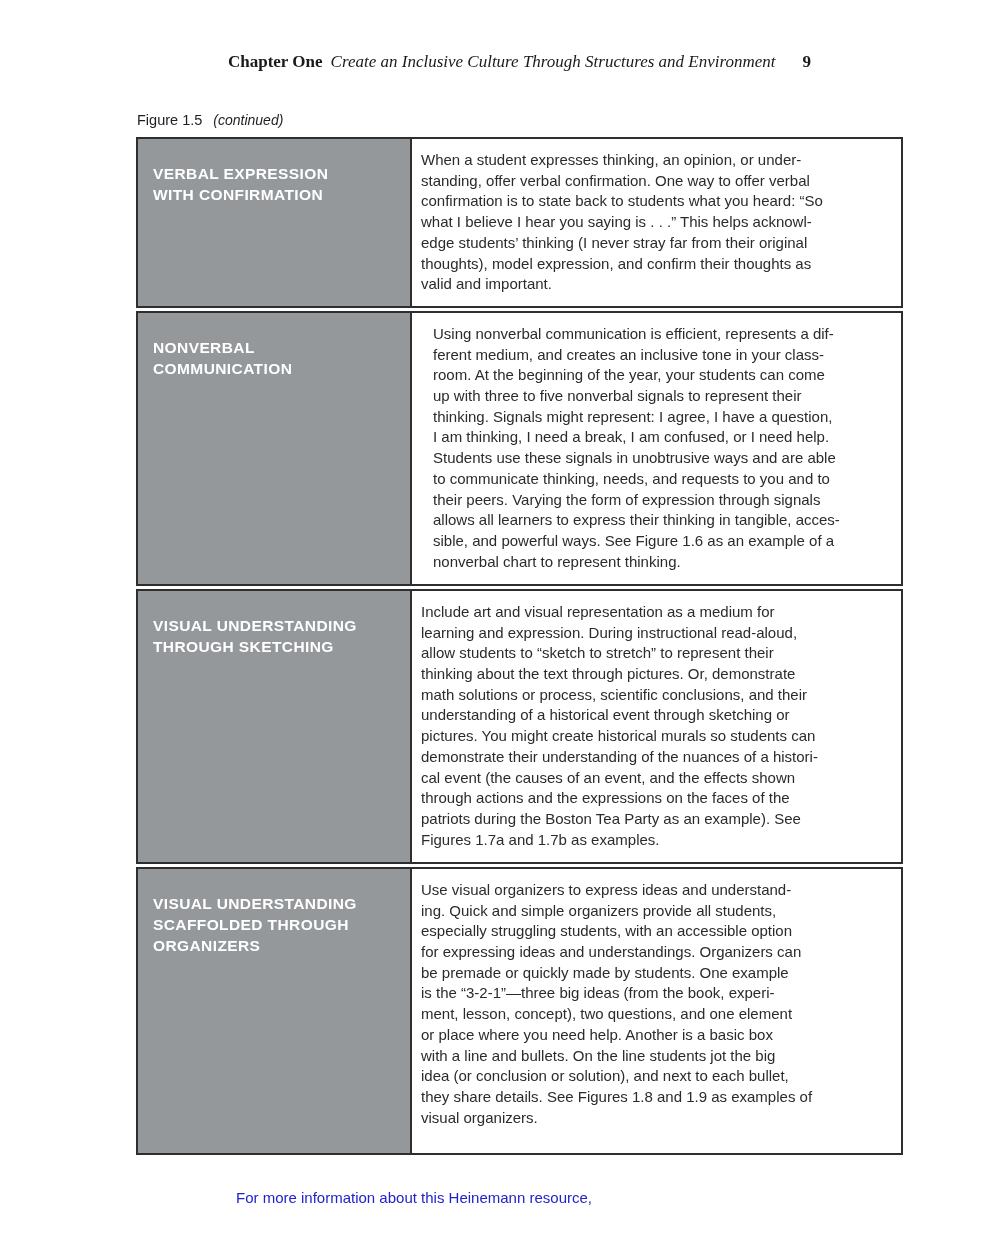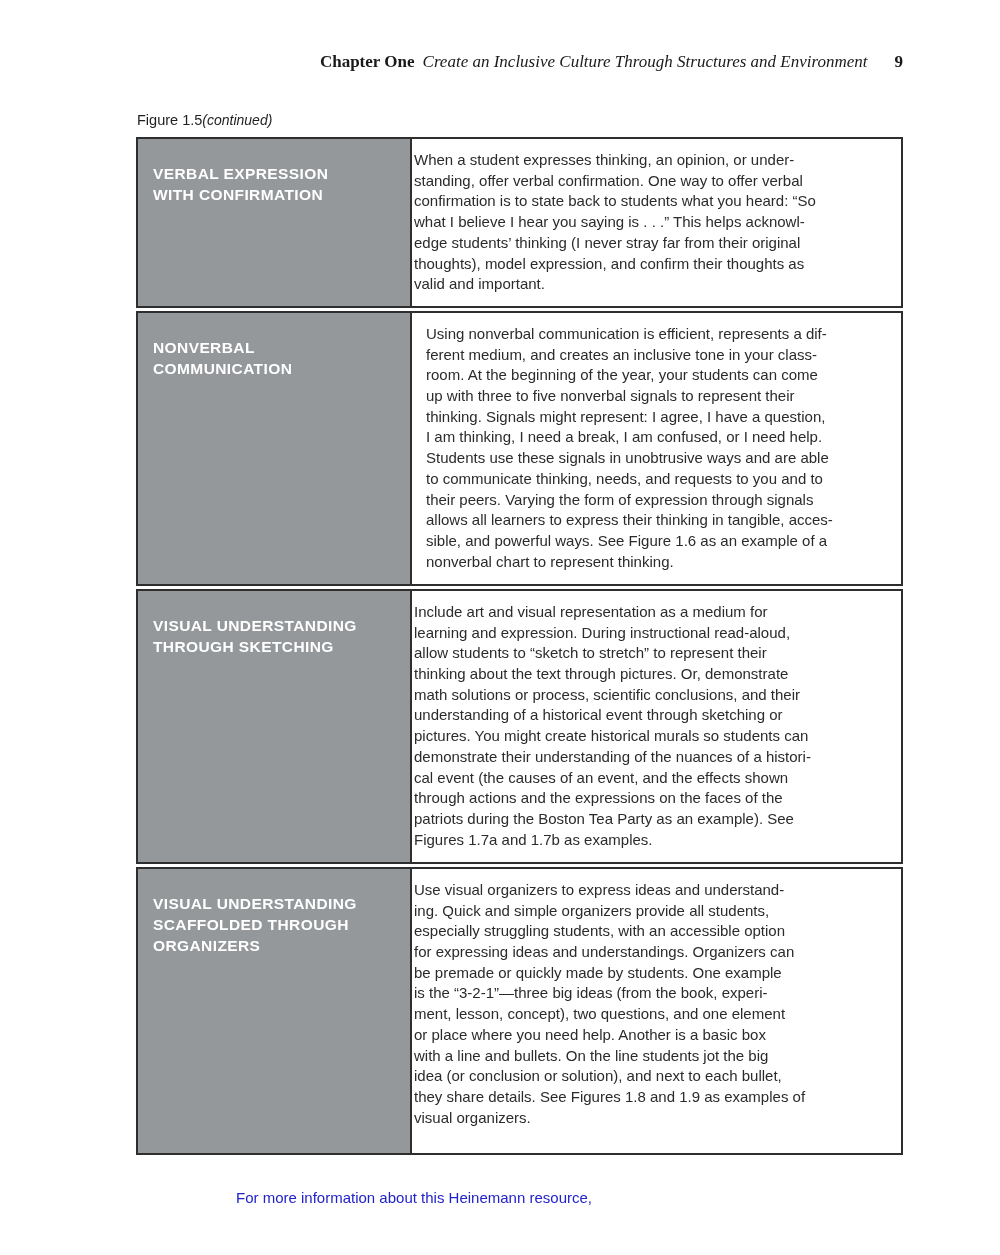--- a/index.html
+++ b/index.html
@@ -16,21 +16,21 @@
     font-family: "Liberation Sans", sans-serif;
   }
 
   
   .page-header {
     position: absolute;
     top: 52px;
     left: 136px;
     width: 767px;
     display: flex;
-    justify-content: flex-end;
+    justify-content: center;
     align-items: baseline;
     font-family: "Liberation Serif", serif;
     font-size: 17px;
     color: #1a1a1a;
     white-space: nowrap;
   }
   .chapter-label {
     font-weight: 700;
     margin-right: 8px;
   }
@@ -48,20 +48,21 @@
     top: 112px;
     left: 137px;
     font-size: 14.5px;
     color: #1f1f1f;
   }
   .figure-label {
     font-weight: 400;
   }
   .figure-note {
     font-style: italic;
+    margin-left: 11px;
     font-size: 14px;
   }
 
   
   .figure-table {
     position: absolute;
     top: 137px;
     left: 136px;
     width: 767px;
   }
@@ -85,21 +86,21 @@
     color: #ffffff;
     font-size: 15.5px;
     font-weight: 700;
     line-height: 21px;
     letter-spacing: 0.4px;
     white-space: pre-line;
   }
   .cell-right {
     box-sizing: border-box;
     flex: 1 1 auto;
-    padding: 11px 8px 11px 2px;
+    padding: 11px 8px 11px 9px;
   }
   .cell-body {
     color: #2b2b2b;
     font-size: 15px;
     line-height: 20.7px;
     white-space: pre-line;
   }
   .row-1 { min-height: 169px; }
   .row-2 { min-height: 275px; gap: 12px; }
   .row-3 { min-height: 275px; }

